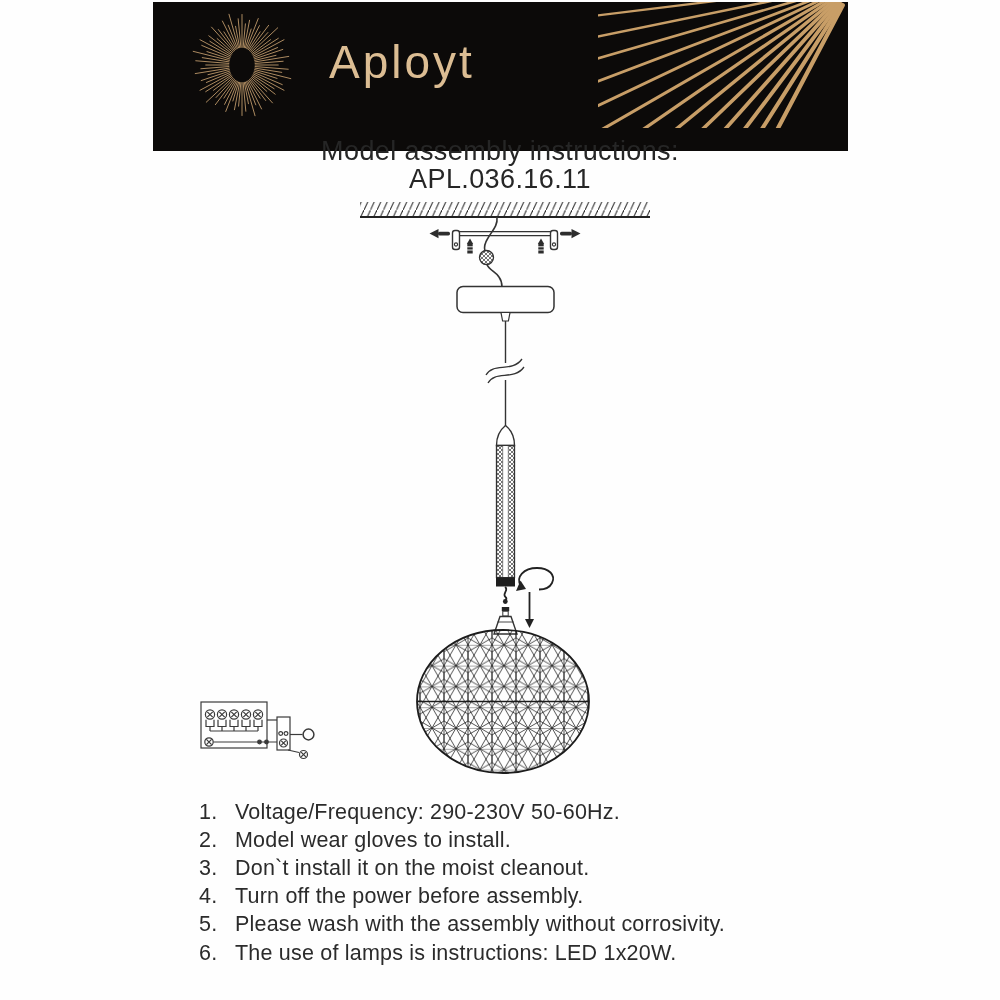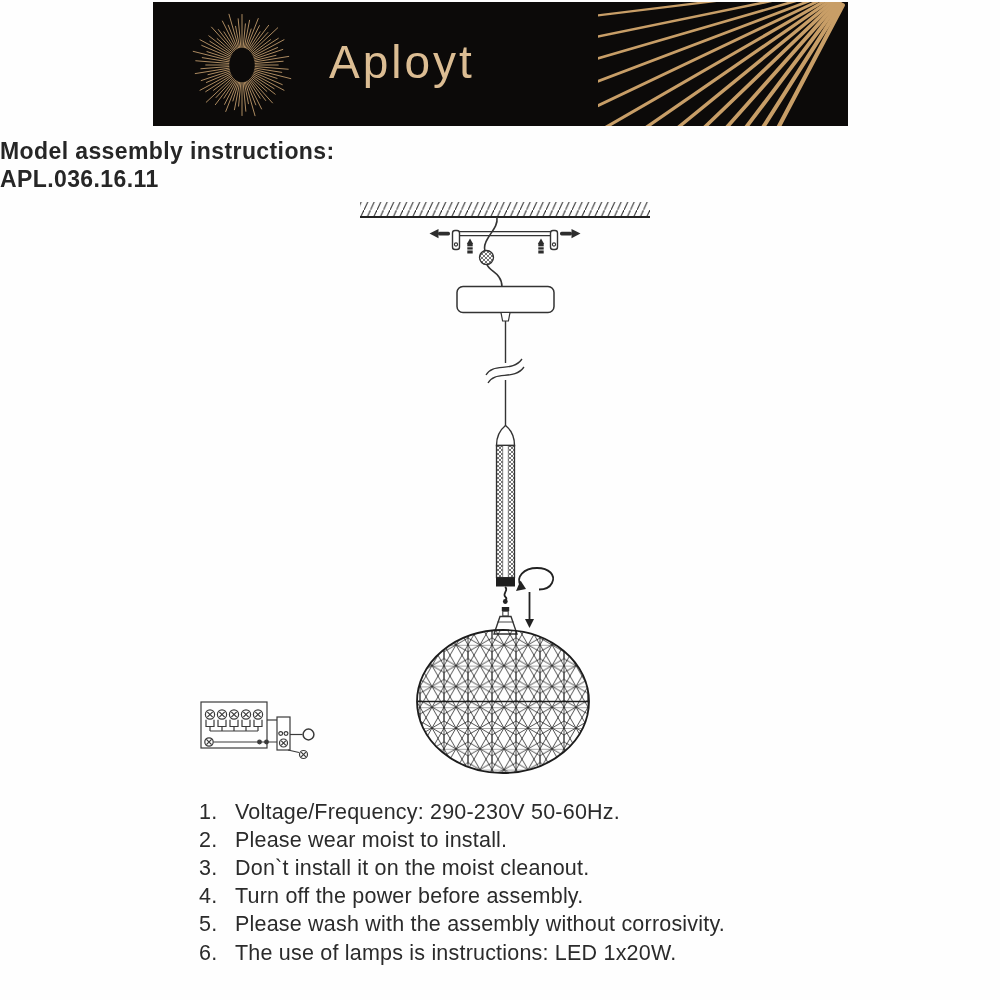--- a/index.html
+++ b/index.html
@@ -4,37 +4,37 @@
 <style>
   html,body{margin:0;padding:0;}
   body{
     width:1000px;height:1000px;position:relative;overflow:hidden;
     background:#ffffff;font-family:"Liberation Sans",sans-serif;
   }
   .page{position:absolute;inset:0;background:#fefefe;}
 
   
   .banner{
-    position:absolute;left:153px;top:2px;width:695px;height:124px;
+    position:absolute;left:153px;top:2px;width:695px;height:149px;
     background:#0c0a09;overflow:hidden;
   }
   #sunburst{position:absolute;left:33px;top:7px;width:112px;height:112px;}
   #sunburst line{stroke:#c9a271;stroke-width:0.9;opacity:.92;}
   .wordmark{
     position:absolute;left:176px;top:33px;
     color:#dcbd93;font-size:46px;font-weight:400;letter-spacing:3px;
     font-family:"Liberation Sans",sans-serif;
   }
   #corner-rays{position:absolute;right:0;top:0;width:250px;height:126px;}
   #corner-rays line{stroke:#c89e67;stroke-linecap:round;}
 
   
   .title-block{
-    position:absolute;top:137px;left:0;width:100%;text-align:left;
-    color:#262626;font-size:23px;line-height:28px;letter-spacing:.4px;font-weight:700;
+    position:absolute;top:137px;left:0;width:100%;text-align:center;
+    color:#262626;font-size:27px;line-height:28px;letter-spacing:.4px;font-weight:400;
   }
 
   
   .diagram{position:absolute;left:150px;top:195px;width:710px;height:610px;}
 
   
   .instructions{
     position:absolute;left:199px;top:798px;margin:0;padding:0;list-style:none;
     color:#2b2b2b;font-size:21.5px;font-weight:500;letter-spacing:.2px;
   }
@@ -287,21 +287,21 @@
     </g>
   </svg>
 
   <ol class="instructions">
     <li class="instr-item">
       <span class="instr-num">1.</span>
       <span class="instr-text">Voltage/Frequency: 290-230V 50-60Hz.</span>
     </li>
     <li class="instr-item">
       <span class="instr-num">2.</span>
-      <span class="instr-text">Please wear moist to install.</span>
+      <span class="instr-text">Model wear gloves to install.</span>
     </li>
     <li class="instr-item">
       <span class="instr-num">3.</span>
       <span class="instr-text">Don`t install it on the moist cleanout.</span>
     </li>
     <li class="instr-item">
       <span class="instr-num">4.</span>
       <span class="instr-text">Turn off the power before assembly.</span>
     </li>
     <li class="instr-item">

